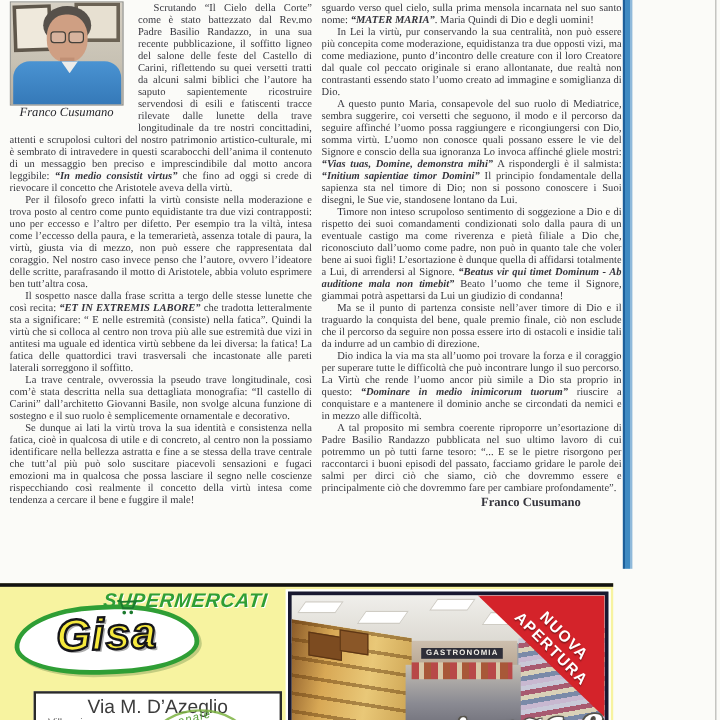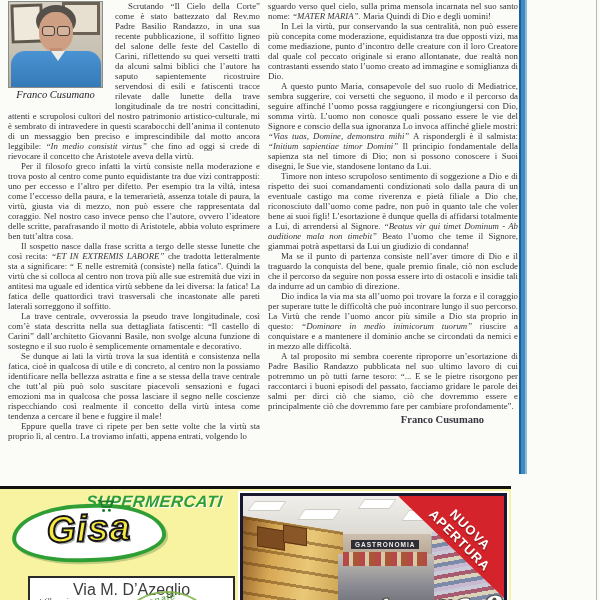--- a/index.html
+++ b/index.html
@@ -12,21 +12,21 @@
   .page{position:relative;width:600px;height:600px;background:var(--page_bg);overflow:hidden;}
   .page-edge{position:absolute;right:3px;top:0;width:1px;height:600px;background:#b7b7b3;}
 
   
   .col{position:absolute;top:1px;color:var(--text);text-align:justify;
        font-size:8.8px;line-height:10px;overflow:hidden;}
   .col-left{left:8px;width:252px;height:474px;}
   .col-right{left:268px;width:250px;height:470px;}
   .col p{margin:0;text-indent:13px;}
   .col p.noindent{text-indent:0;}
-  .bi{font-weight:normal;font-style:italic;}
+  .bi{font-weight:bold;font-style:italic;}
   .signature{text-align:right;padding-right:34px;font-weight:bold;font-size:10.5px;margin-top:4px;}
 
   
   .photo-wrap{float:left;width:101px;margin:0 6px 2px 0;}
   .photo{position:relative;width:93px;height:85px;border:1px solid #8d8d88;
          background:linear-gradient(180deg,#d6d0c4 0%,#c7c1b3 60%,#b4ad9e 100%);overflow:hidden;}
   .frame-a{position:absolute;left:2px;top:2px;width:26px;height:33px;background:#efe9dc;
            border:3px solid #5f574b;transform:rotate(-2deg);}
   .frame-b{position:absolute;right:2px;top:0;width:32px;height:27px;background:#e7e0d1;
            border:3px solid #6b6254;}
@@ -126,23 +126,22 @@
         <div class="sweater">
           <div class="collar"></div>
         </div>
       </div>
       <div class="caption">Franco Cusumano</div>
     </div>
     <div>
         <p><span>Scrutando “Il Cielo della Corte” come è stato battezzato dal Rev.mo Padre Basilio Randazzo, in una sua recente pubblicazione, il soffitto ligneo del salone delle feste del Castello di Carini, riflettendo su quei versetti tratti da alcuni salmi biblici che l’autore ha saputo sapientemente ricostruire servendosi di esili e fatiscenti tracce rilevate dalle lunette della trave longitudinale da tre nostri concittadini, attenti e scrupolosi cultori del nostro patrimonio artistico-culturale, mi è sembrato di intravedere in questi scarabocchi dell’anima il contenuto di un messaggio ben preciso e imprescindibile dal motto ancora leggibile: </span><span class="bi">“In medio consistit virtus”</span><span> che fino ad oggi si crede di rievocare il concetto che Aristotele aveva della virtù.</span></p>
         <p><span>Per il filosofo greco infatti la virtù consiste nella moderazione e trova posto al centro come punto equidistante tra due vizi contrapposti: uno per eccesso e l’altro per difetto. Per esempio tra la viltà, intesa come l’eccesso della paura, e la temerarietà, assenza totale di paura, la virtù, giusta via di mezzo, non può essere che rappresentata dal coraggio. Nel nostro caso invece penso che l’autore, ovvero l’ideatore delle scritte, parafrasando il motto di Aristotele, abbia voluto esprimere ben tutt’altra cosa.</span></p>
         <p><span>Il sospetto nasce dalla frase scritta a tergo delle stesse lunette che così recita: </span><span class="bi">“ET IN EXTREMIS LABORE”</span><span> che tradotta letteralmente sta a significare: “ E nelle estremità (consiste) nella fatica”. Quindi la virtù che si colloca al centro non trova più alle sue estremità due vizi in antitesi ma uguale ed identica virtù sebbene da lei diversa: la fatica! La fatica delle quattordici travi trasversali che incastonate alle pareti laterali sorreggono il soffitto.</span></p>
-        <p><span>La trave centrale, ovverossia la pseudo trave longitudinale, così com’è stata descritta nella sua dettagliata fatiscenti: “Il castello di Carini” dall’architetto Giovanni Basile, non svolge alcuna funzione di sostegno e il suo ruolo è semplicemente ornamentale e decorativo.</span></p>
+        <p><span>La trave centrale, ovverossia la pseudo trave longitudinale, così com’è stata descritta nella sua dettagliata monografia: “Il castello di Carini” dall’architetto Giovanni Basile, non svolge alcuna funzione di sostegno e il suo ruolo è semplicemente ornamentale e decorativo.</span></p>
         <p><span>Se dunque ai lati la virtù trova la sua identità e consistenza nella fatica, cioè in qualcosa di utile e di concreto, al centro non la possiamo identificare nella bellezza astratta e fine a se stessa della trave centrale che tutt’al più può solo suscitare piacevoli sensazioni e fugaci emozioni ma in qualcosa che possa lasciare il segno nelle coscienze rispecchiando così realmente il concetto della virtù intesa come tendenza a cercare il bene e fuggire il male!</span></p>
-        <p><span>Eppure quella trave ci ripete per ben sette volte che la virtù sta proprio lì, al centro. La troviamo infatti, appena entrati, volgendo lo</span></p>
       </div>
   </div>
 
   <div class="col col-right">
     <div>
         <p class="noindent"><span>sguardo verso quel cielo, sulla prima mensola incarnata nel suo santo nome: </span><span class="bi">“MATER MARIA”</span><span>. Maria Quindi di Dio e degli uomini!</span></p>
         <p><span>In Lei la virtù, pur conservando la sua centralità, non può essere più concepita come moderazione, equidistanza tra due opposti vizi, ma come mediazione, punto d’incontro delle creature con il loro Creatore dal quale col peccato originale si erano allontanate, due realtà non contrastanti essendo stato l’uomo creato ad immagine e somiglianza di Dio.</span></p>
         <p><span>A questo punto Maria, consapevole del suo ruolo di Mediatrice, sembra suggerire, coi versetti che seguono, il modo e il percorso da seguire affinché l’uomo possa raggiungere e ricongiungersi con Dio, somma virtù. L’uomo non conosce quali possano essere le vie del Signore e conscio della sua ignoranza Lo invoca affinché gliele mostri: </span><span class="bi">“Vias tuas, Domine, demonstra mihi”</span><span> A rispondergli è il salmista: </span><span class="bi">“Initium sapientiae timor Domini”</span><span> Il principio fondamentale della sapienza sta nel timore di Dio; non si possono conoscere i Suoi disegni, le Sue vie, standosene lontano da Lui.</span></p>
         <p><span>Timore non inteso scrupoloso sentimento di soggezione a Dio e di rispetto dei suoi comandamenti condizionati solo dalla paura di un eventuale castigo ma come riverenza e pietà filiale a Dio che, riconosciuto dall’uomo come padre, non può in quanto tale che voler bene ai suoi figli! L’esortazione è dunque quella di affidarsi totalmente a Lui, di arrendersi al Signore. </span><span class="bi">“Beatus vir qui timet Dominum - Ab auditione mala non timebit”</span><span> Beato l’uomo che teme il Signore, giammai potrà aspettarsi da Lui un giudizio di condanna!</span></p>
         <p><span>Ma se il punto di partenza consiste nell’aver timore di Dio e il traguardo la conquista del bene, quale premio finale, ciò non esclude che il percorso da seguire non possa essere irto di ostacoli e insidie tali da indurre ad un cambio di direzione.</span></p>

